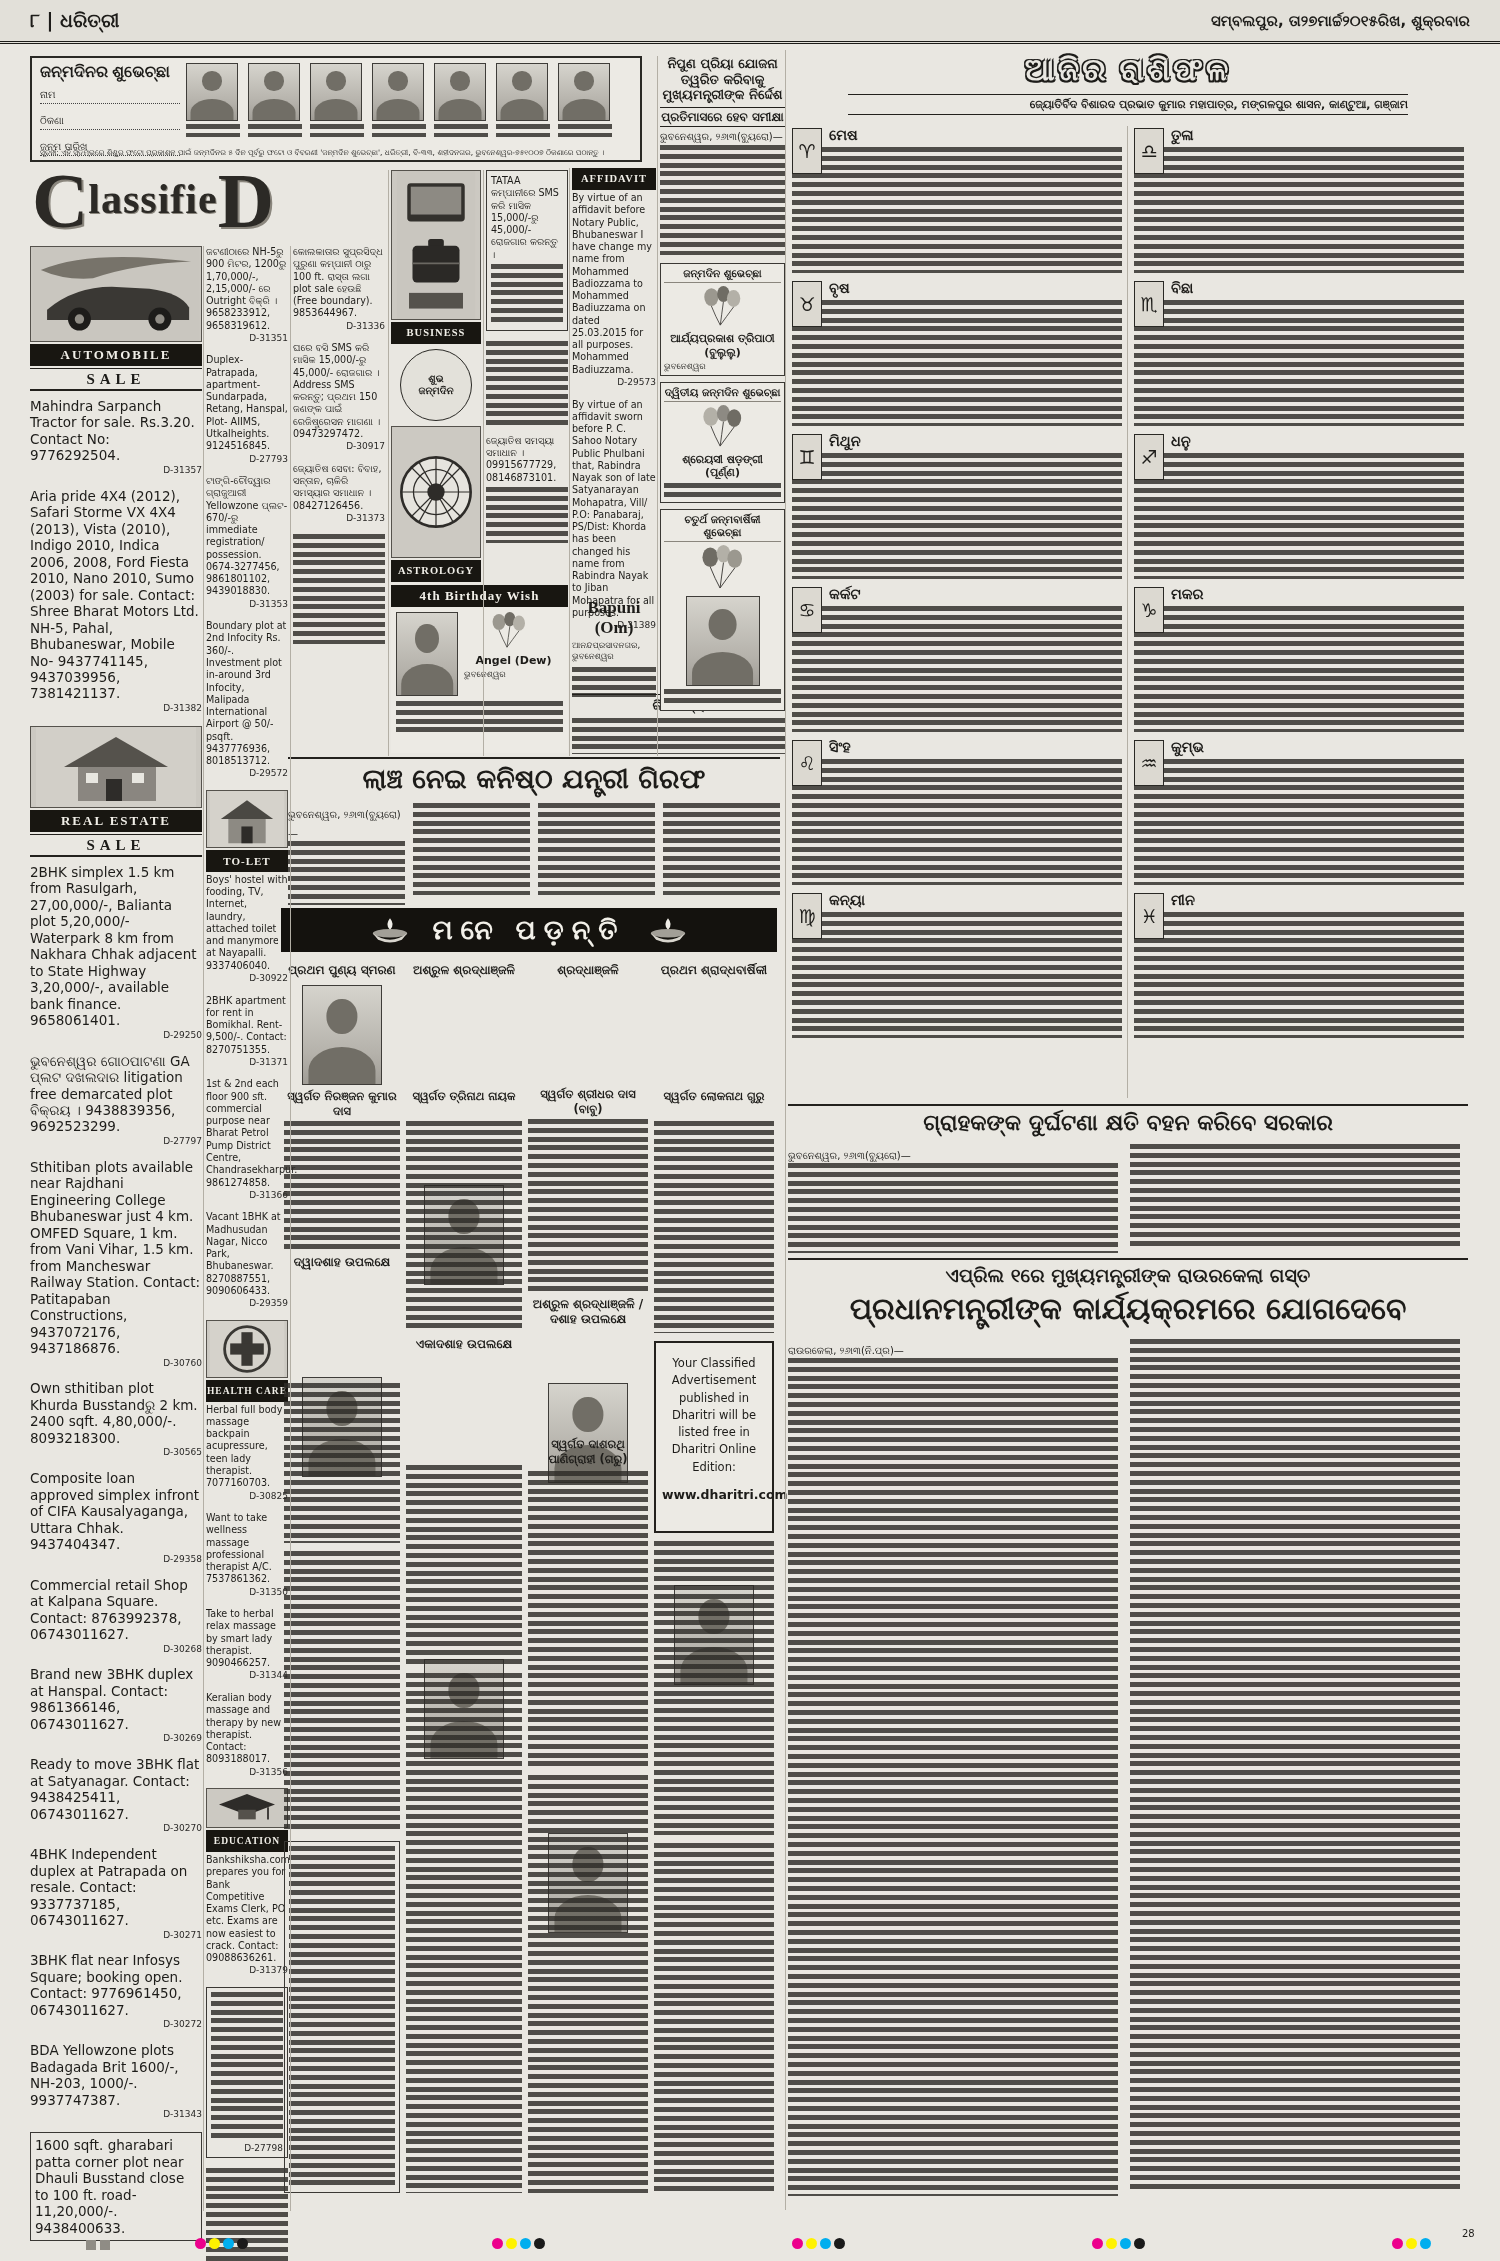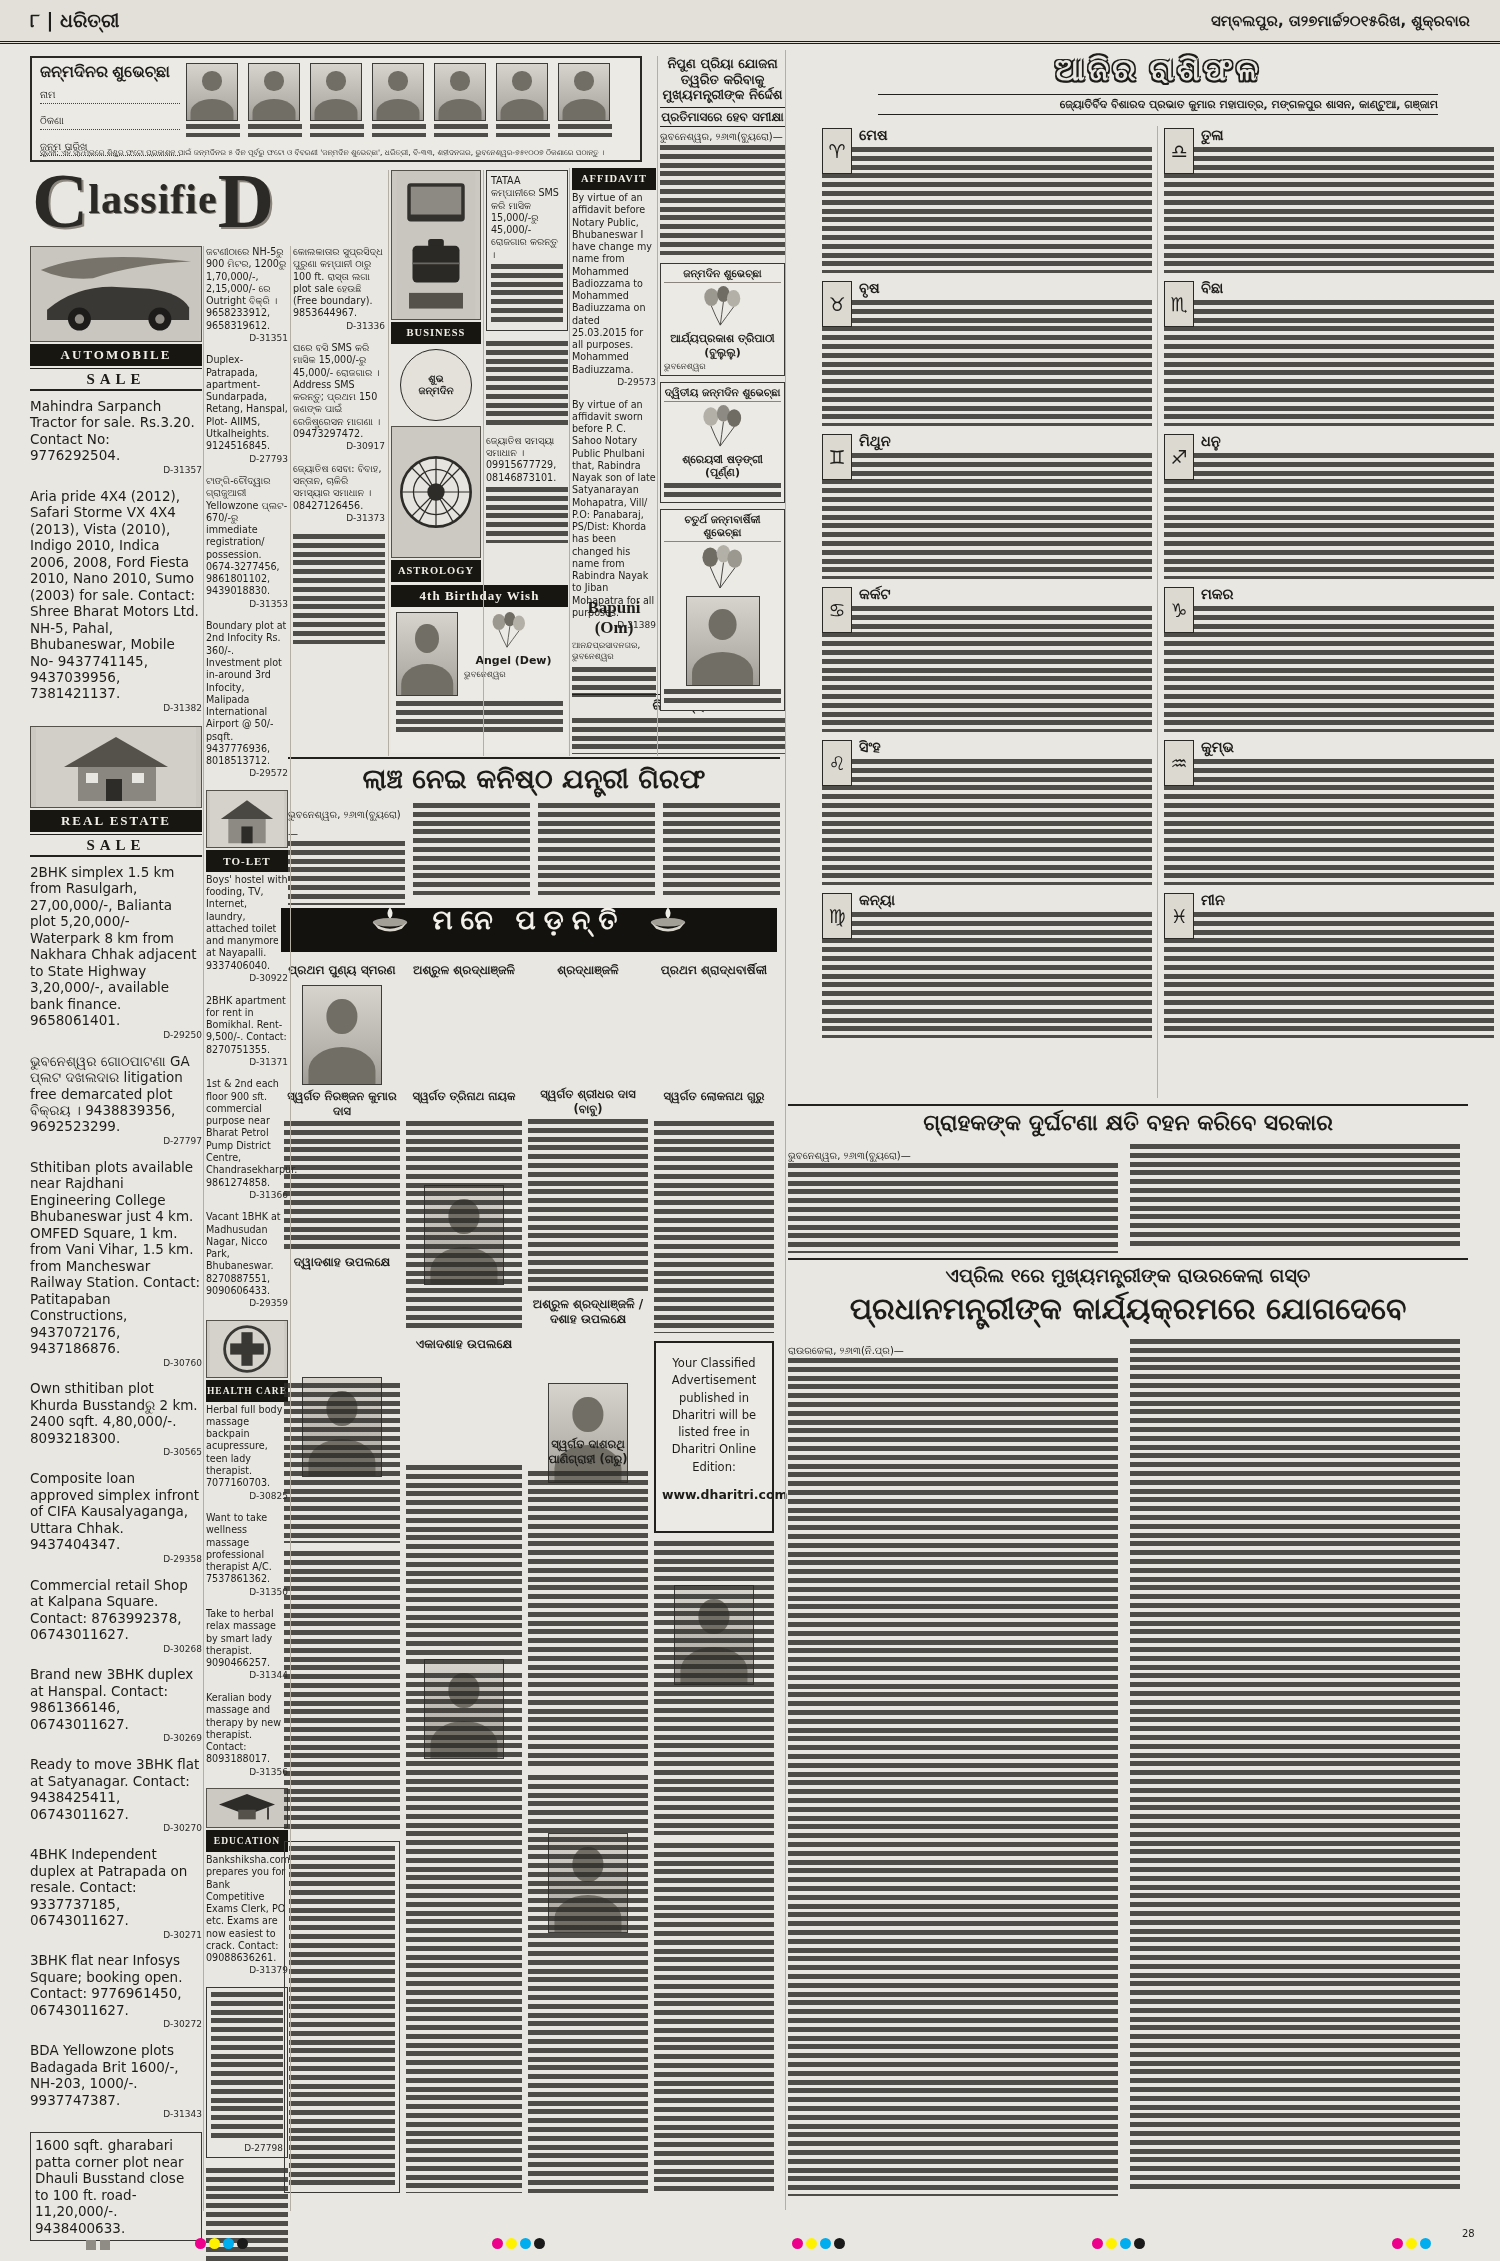--- a/index.html
+++ b/index.html
@@ -42,21 +42,21 @@
 .bdayname{font-size:11px;font-weight:bold;text-align:center;line-height:1.25;margin-top:2px}
 .bdayaddr{font-size:8.5px;text-align:left;margin-top:1px}
 .nhead{font-weight:bold;text-align:center;line-height:1.2}
 .dateline{font-size:10px;font-weight:normal;margin-bottom:2px}
 #rashittl{font-size:31px;font-weight:bold;font-family:"Liberation Serif",serif;color:#e9e7e1;text-align:center;letter-spacing:3px;text-shadow:-1.5px -1.5px 0 #1d1c19,1.5px -1.5px 0 #1d1c19,-1.5px 1.5px 0 #1d1c19,1.5px 1.5px 0 #1d1c19,0 2px 0 #1d1c19}
 #rashibyline{font-size:11px;font-weight:bold;text-align:right;border-top:1.5px solid #23211d;border-bottom:1.5px solid #23211d;padding:3px 0}
 .hent{margin-bottom:6px;overflow:hidden}
 .zbox{float:left;width:30px;height:46px;border:1.5px solid #2a2925;background:#dcd9d1;text-align:center;line-height:44px;font-size:19px;margin:2px 7px 3px 0}
 .hname{font-size:14.5px;font-weight:bold;line-height:18px}
 .hsim{height:126px;margin-top:3px}
-#mbanner{background:#14120e;box-shadow:inset 0 0 0 3px #e9e7e1,inset 0 0 0 5px #14120e;display:flex;align-items:flex-start;justify-content:center;gap:20px}
+#mbanner{background:#14120e;box-shadow:inset 0 0 0 3px #e9e7e1,inset 0 0 0 5px #14120e;display:flex;align-items:center;justify-content:center;gap:20px}
 #mbanner .mt{color:#f2f0e9;font-size:27px;font-weight:bold;font-family:"Liberation Serif",serif;letter-spacing:8px}
 .mhdr{font-size:12px;font-weight:bold;text-align:center;line-height:1.25}
 .mname{font-size:11.5px;font-weight:bold;text-align:center;line-height:1.3}
 #promo{border:2px solid #23211d;padding:12px 6px;text-align:center;font-size:11.5px;line-height:1.5;background:#eceae4}
 #promo .url{font-weight:bold;font-size:12.5px;margin-top:10px}
 .regdot{display:inline-block;width:11px;height:11px;border-radius:50%;margin-right:3px;vertical-align:middle}
 .regsq{display:inline-block;width:10px;height:10px;margin-right:4px;vertical-align:middle;background:#8f8c85}
 .kichhittl{font-size:13px;font-weight:bold;text-align:center;border-top:1.5px solid #23211d;padding-top:3px;margin-bottom:4px}
 </style>
 </head>
@@ -403,21 +403,21 @@
     <div class="abs mname" style="left:376px;top:184px;width:120px">ସ୍ୱର୍ଗତ ଲୋକନାଥ ଗୁରୁ</div>
     <div class="abs sim" style="left:376px;top:216px;width:120px;height:212px"></div>
     <div id="promo" class="abs" style="left:376px;top:436px;width:120px;height:192px">
       <div>Your Classified Advertisement published in Dharitri will be listed free in Dharitri Online Edition:</div>
       <div class="url">www.dharitri.com</div>
     </div>
     <div class="abs sim" style="left:376px;top:636px;width:120px;height:294px"></div>
     <div class="abs sim" style="left:376px;top:938px;width:120px;height:350px"></div>
   </div>
 
-  <div class="abs" style="left:818px;top:50px;width:680px;height:1052px">
+  <div class="abs" style="left:788px;top:50px;width:680px;height:1052px">
     <div id="rashittl" class="abs" style="left:0;top:2px;width:680px">ଆଜିର ରାଶିଫଳ</div>
     <div id="rashibyline" class="abs" style="left:60px;top:44px;width:560px">ଜ୍ୟୋତିର୍ବିଦ ବିଶାରଦ ପ୍ରଭାତ କୁମାର ମହାପାତ୍ର, ମଙ୍ଗଳପୁର ଶାସନ, କାଣ୍ଟୁଆ, ଗଞ୍ଜାମ</div>
 
     <div class="abs" style="left:4px;top:76px;width:330px">
       <div class="hent">
           <div class="zbox"><span>♈</span></div>
           <div class="hname">ମେଷ</div>
           <div class="sim hsim"></div>
         </div>
       <div class="hent">

